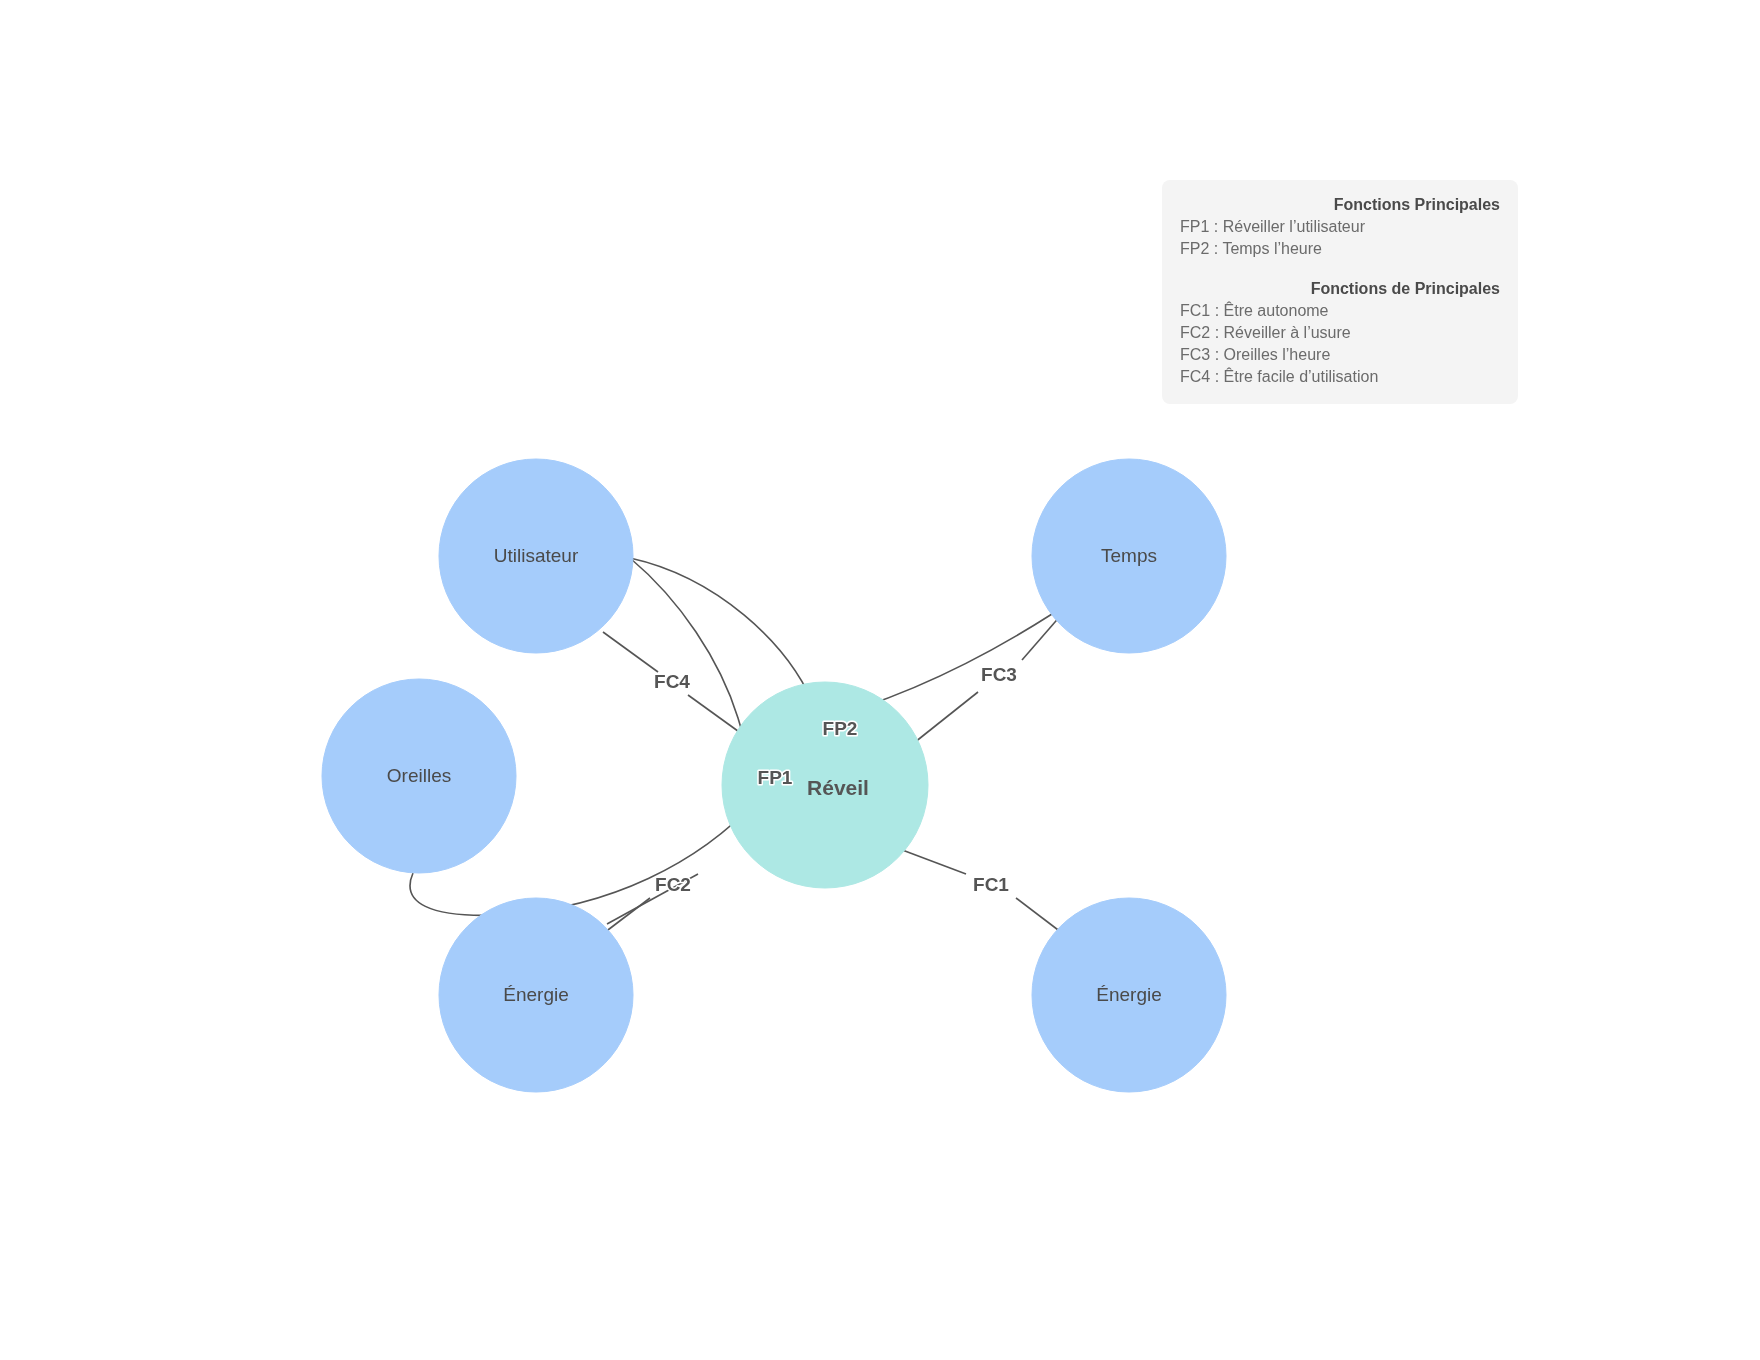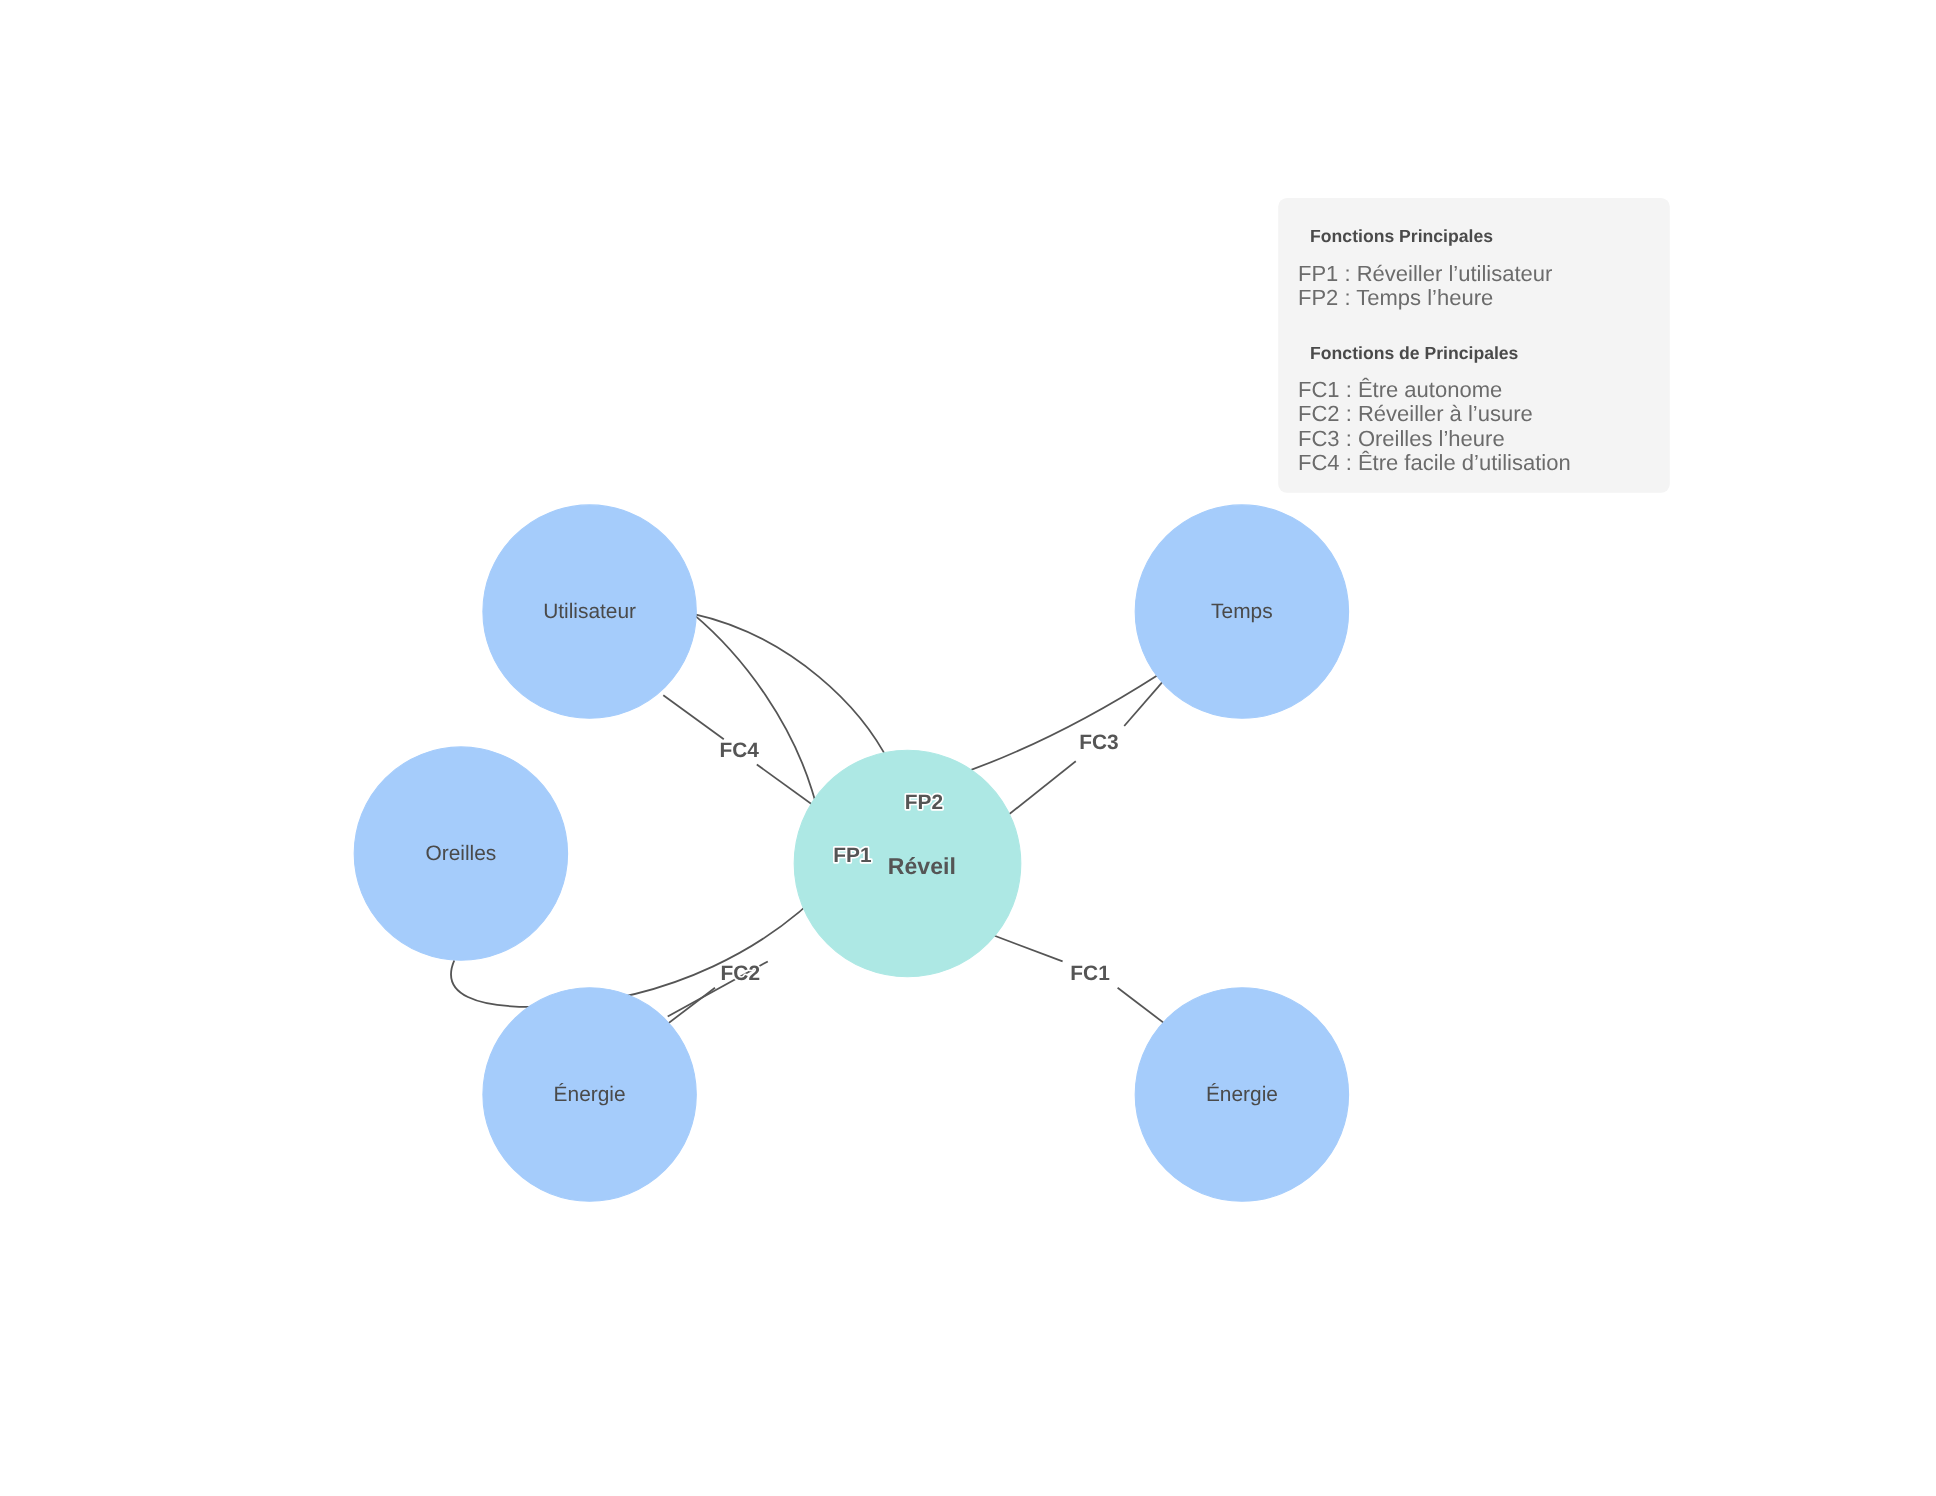--- a/index.html
+++ b/index.html
@@ -86,25 +86,26 @@
     box-sizing: border-box;
     background: #f4f4f4;
     border-radius: 8px;
   }
   .legend-heading {
     font-family: "Liberation Sans", sans-serif;
     font-size: 16px;
     font-weight: bold;
     color: #4a4a4a;
     line-height: 22px;
-    margin: 11px;
+    margin: 0;
+    text-align: right;
   }
   .legend-item {
     font-family: "Liberation Sans", sans-serif;
-    font-size: 20px;
+    font-size: 16px;
     color: #6b6b6b;
     line-height: 22px;
     margin: 0;
     white-space: nowrap;
   }
   .legend-gap {
     height: 18px;
   }
 </style>
 </head>

